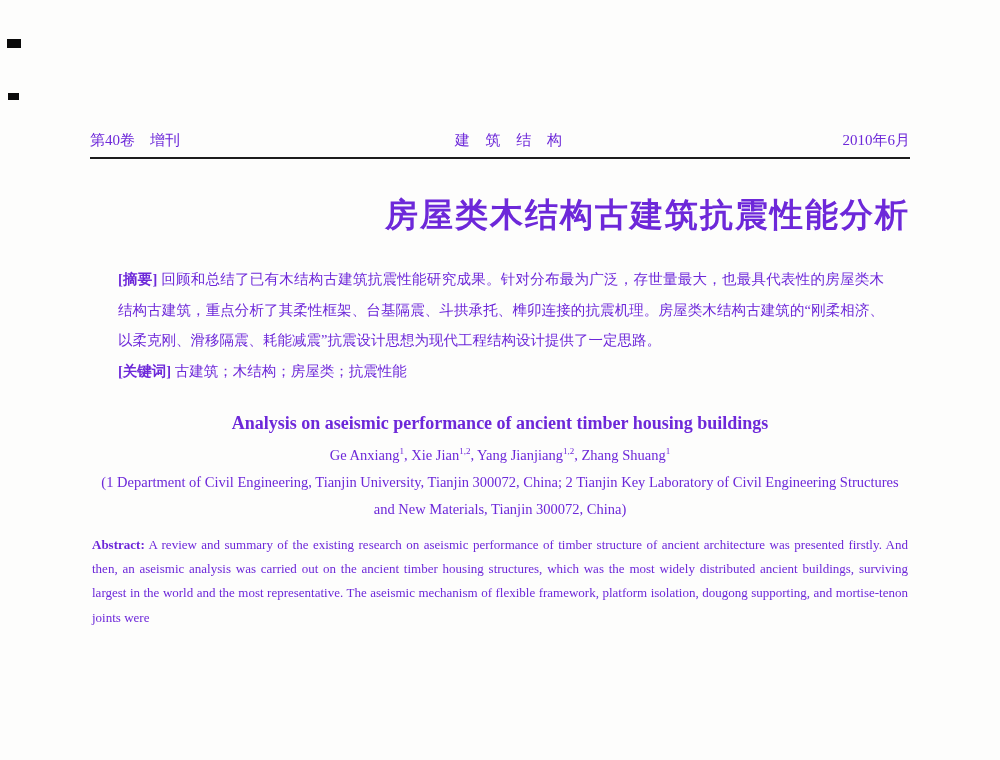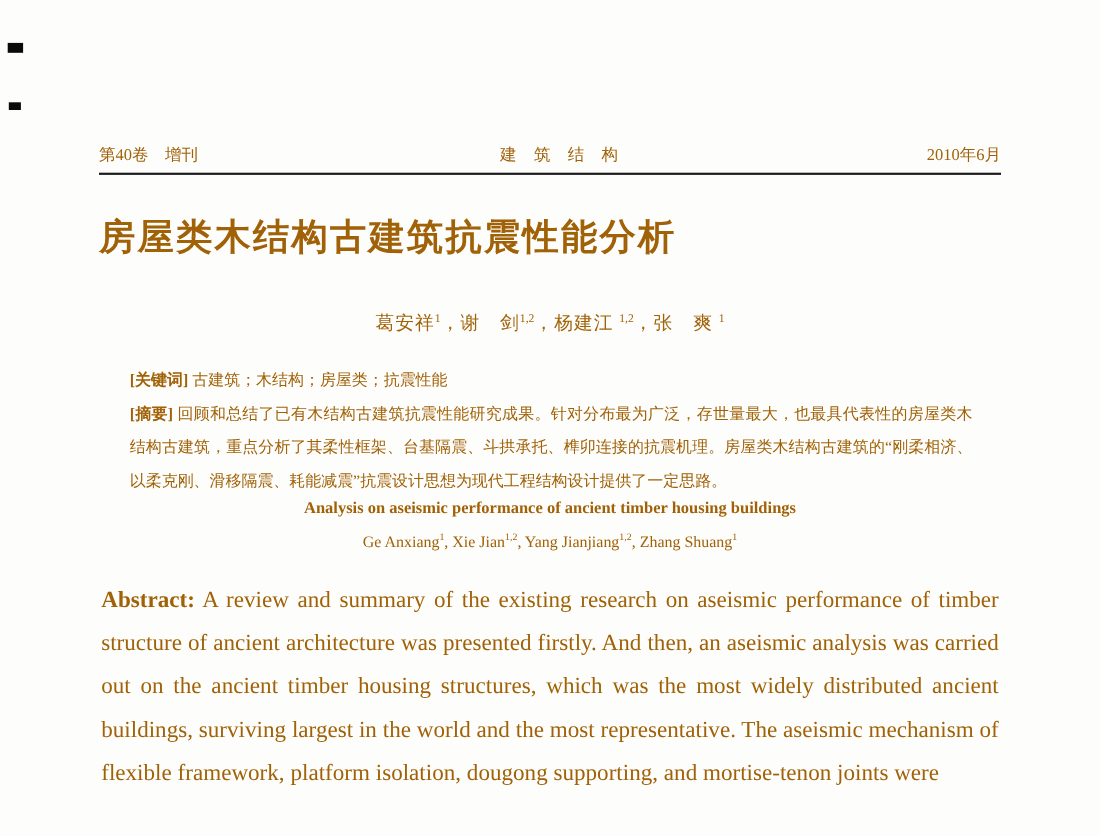--- a/index.html
+++ b/index.html
@@ -3,42 +3,42 @@
 <meta charset="utf-8">
 <style>
   html, body { margin: 0; padding: 0; background: #ffffff; }
   .page {
     position: relative;
     width: 1000px;
     height: 760px;
     background: #fdfdfc;
     overflow: hidden;
     font-family: "Liberation Serif", "DejaVu Serif", serif;
-    color: #a16207;
+    color: #6d28d9;
   }
   .artifact { position: absolute; background: #0a0a0a; }
   .artifact-1 { left: 7px; top: 39px; width: 14px; height: 9px; }
   .artifact-2 { left: 8px; top: 93px; width: 11px; height: 7px; }
 
   .content { padding: 0 90px; }
 
   .journal-header {
     padding-top: 131px;
     display: flex;
     justify-content: space-between;
     align-items: flex-end;
     font-size: 15px;
     border-bottom: 2px solid #1c1c1c;
     padding-bottom: 7px;
   }
   .journal-header .center { letter-spacing: 6px; font-family: Liberation Serif, serif; }
 
   .paper-title {
     margin-top: 34px;
-    text-align: left;
+    text-align: right;
     font-size: 33px;
     font-weight: bold;
     letter-spacing: 2px;
   }
 
   .authors-cn {
     margin-top: 44px;
     text-align: center;
     font-size: 17px;
     letter-spacing: 1px;
@@ -59,41 +59,42 @@
     margin-top: 26px;
     font-size: 14.5px;
     line-height: 2.12;
     text-align: justify;
     padding: 0 26px 0 28px;
   }
   .abstract-cn p { margin: 0; }
   .abstract-cn b { font-weight: bold; }
 
   .en-title {
+    margin-top: 26px;
     text-align: center;
-    font-size: 15px;
+    font-size: 18px;
     font-weight: bold;
   }
   .en-authors {
     margin-top: 12px;
     text-align: center;
     font-size: 14.5px;
   }
   .en-affiliation {
     margin-top: 5px;
     text-align: center;
     font-size: 14.5px;
     line-height: 1.9;
     max-width: 840px;
     margin-left: auto;
     margin-right: auto;
   }
   .en-abstract {
-    margin-top: 24px;
-    font-size: 21px;
+    margin-top: 9px;
+    font-size: 13px;
     line-height: 1.87;
     text-align: justify;
     padding: 0 2px;
   }
   .en-abstract b { font-weight: bold; }
 </style>
 </head>
 <body>
 
 <div class="page">
@@ -103,33 +104,31 @@
   <div class="content">
 
     <div class="journal-header">
       <span class="left">第40卷　增刊</span>
       <span class="center">建 筑 结 构</span>
       <span class="right">2010年6月</span>
     </div>
 
     <div class="paper-title">房屋类木结构古建筑抗震性能分析</div>
 
-    <div class="authors-cn">
-      <span><span>葛安祥</span><sup>1</sup><span>，</span></span><span><span>谢　剑</span><sup>1,2</sup><span>，</span></span><span><span>杨建江 </span><sup>1,2</sup><span>，</span></span><span><span>张　爽 </span><sup>1</sup><span></span></span>
-    </div>
 
 
     <div class="abstract-cn">
+      <p><b>[摘要]</b><span> 回顾和总结了已有木结构古建筑抗震性能研究成果。针对分布最为广泛，存世量最大，也最具代表性的房屋类木结构古建筑，重点分析了其柔性框架、台基隔震、斗拱承托、榫卯连接的抗震机理。房屋类木结构古建筑的“刚柔相济、以柔克刚、滑移隔震、耗能减震”抗震设计思想为现代工程结构设计提供了一定思路。</span></p>
       <p><b>[关键词]</b><span> 古建筑；木结构；房屋类；抗震性能</span></p>
-      <p><b>[摘要]</b><span> 回顾和总结了已有木结构古建筑抗震性能研究成果。针对分布最为广泛，存世量最大，也最具代表性的房屋类木结构古建筑，重点分析了其柔性框架、台基隔震、斗拱承托、榫卯连接的抗震机理。房屋类木结构古建筑的“刚柔相济、以柔克刚、滑移隔震、耗能减震”抗震设计思想为现代工程结构设计提供了一定思路。</span></p>
     </div>
 
     <div class="en-title">Analysis on aseismic performance of ancient timber housing buildings</div>
 
     <div class="en-authors">
       <span><span>Ge Anxiang</span><sup>1</sup><span>,  </span></span><span><span>Xie Jian</span><sup>1,2</sup><span>,  </span></span><span><span>Yang Jianjiang</span><sup>1,2</sup><span>,  </span></span><span><span>Zhang Shuang</span><sup>1</sup><span></span></span>
     </div>
 
+    <div class="en-affiliation">(1 Department of Civil Engineering, Tianjin University, Tianjin 300072, China; 2 Tianjin Key Laboratory of Civil Engineering Structures and New Materials, Tianjin 300072, China)</div>
 
     <p class="en-abstract"><b>Abstract:</b><span> A review and summary of the existing research on aseismic performance of timber structure of ancient architecture was presented firstly. And then, an aseismic analysis was carried out on the ancient timber housing structures, which was the most widely distributed ancient buildings, surviving largest in the world and the most representative. The aseismic mechanism of flexible framework, platform isolation, dougong supporting, and mortise-tenon joints were</span></p>
 
   </div>
 </div>
 
 </body></html>

